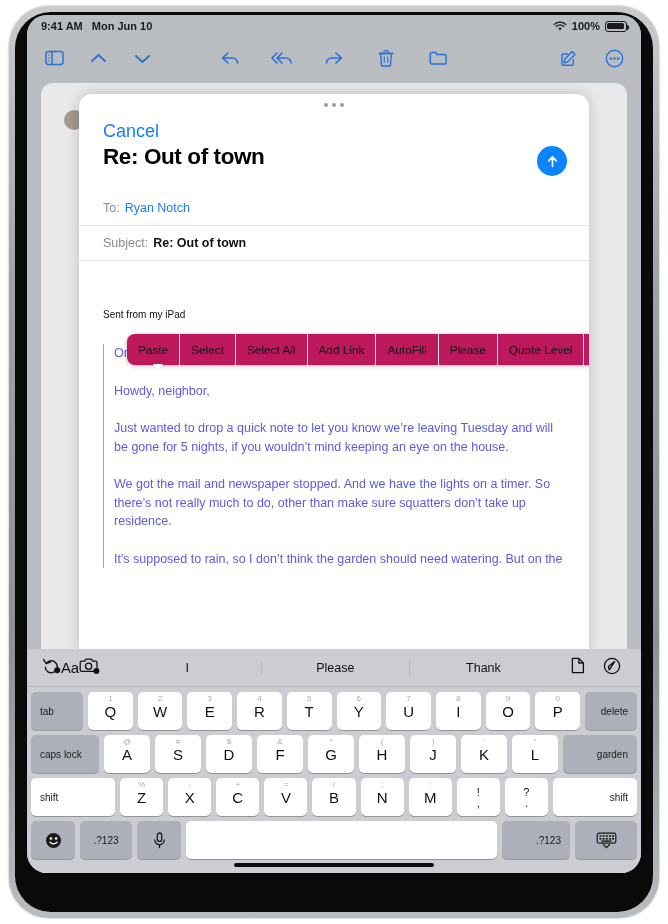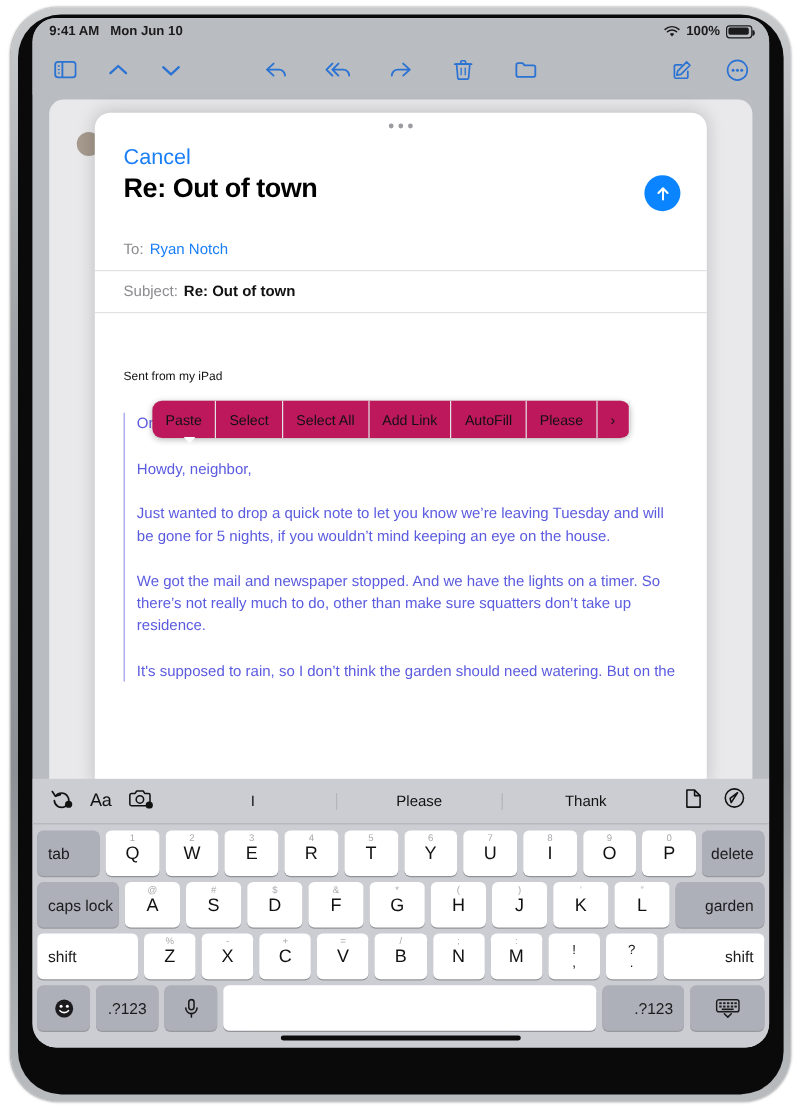--- a/index.html
+++ b/index.html
@@ -177,21 +177,21 @@
   .keyboard {
     position: absolute; left: 0; right: 0; bottom: 0;
     height: 224px;
     background: #cbcdd3;
     z-index: 20;
   }
   .predictive {
     height: 38px; display: flex; align-items: center;
     border-bottom: .5px solid #b3b5bb;
   }
-  .pred-icons-left { display: flex; align-items: center; gap: 14px; padding-left: 15px; }
+  .pred-icons-left { display: flex; align-items: center; padding-left: 15px; }
   .pred-icons-right { display: flex; align-items: center; gap: 18px; padding-right: 20px; margin-left: auto; }
   .pred-slot {
     flex: 1; text-align: center; font-size: 12.5px; color: #111;
     border-right: .5px solid #b3b5bb; cursor: default;
   }
   .pred-wrap { display:flex; flex:1; align-items:center; height: 22px; margin: 0 14px; }
   .pred-slot:last-child { border-right: none; }
   .aa { font-size: 15px; color: #111; letter-spacing: -.3px; }
 
   .krows { padding: 5px 4px 0 4px; }
@@ -204,21 +204,21 @@
     flex: 1; cursor: default;
   }
   .key .alt {
     position: absolute; top: 2px; left: 50%; transform: translateX(-50%);
     font-size: 8px; color: #a9a9ae;
   }
   .key.dual { flex-direction: column; justify-content: center; gap: 1px; }
   .key.dual .top { font-size: 11px; line-height: 10px; }
   .key.dual .bot { font-size: 11px; line-height: 10px; }
   .key.gray { background: #adb0b8; box-shadow: 0 1px 0 rgba(0,0,0,.25); }
-  .key.mod { font-size: 13px; color: #1b1b1d; }
+  .key.mod { font-size: 10px; color: #1b1b1d; }
   .key.leftlabel { justify-content: flex-start; padding-left: 9px; }
   .key.rightlabel { justify-content: flex-end; padding-right: 9px; }
   .k-tab { flex: 0 0 52px; }
   .k-del { flex: 0 0 52px; text-align: right; }
   .k-caps { flex: 0 0 68px; }
   .k-ret { flex: 0 0 74px; }
   .k-shiftL { flex: 0 0 84px; }
   .k-shiftR { flex: 0 0 84px; }
   .k-emoji { flex: 0 0 44px; }
   .k-num { flex: 0 0 52px; }
@@ -366,20 +366,21 @@
         </div>
       </div>
 
       <div class="callout">
         <div class="callout-item">Paste</div>
         <div class="callout-item">Select</div>
         <div class="callout-item">Select All</div>
         <div class="callout-item">Add Link</div>
         <div class="callout-item">AutoFill</div>
         <div class="callout-item">Please</div>
+        <div class="callout-item">Quote Level</div>
         <div class="callout-item">›</div>
         <div class="callout-arrow"></div>
       </div>
 
       <div class="body-area">
         <div class="sig">Sent from my iPad</div>
         <div class="quote">
           <p>On Jun 5, 2024, at 11:15 AM, Ryan Notch &lt;R.Notch@icloud.com&gt; wrote:</p>
           <p>Howdy, neighbor,</p>
           <p>Just wanted to drop a quick note to let you know we’re leaving Tuesday and will be gone for 5 nights, if you wouldn’t mind keeping an eye on the house.</p>

